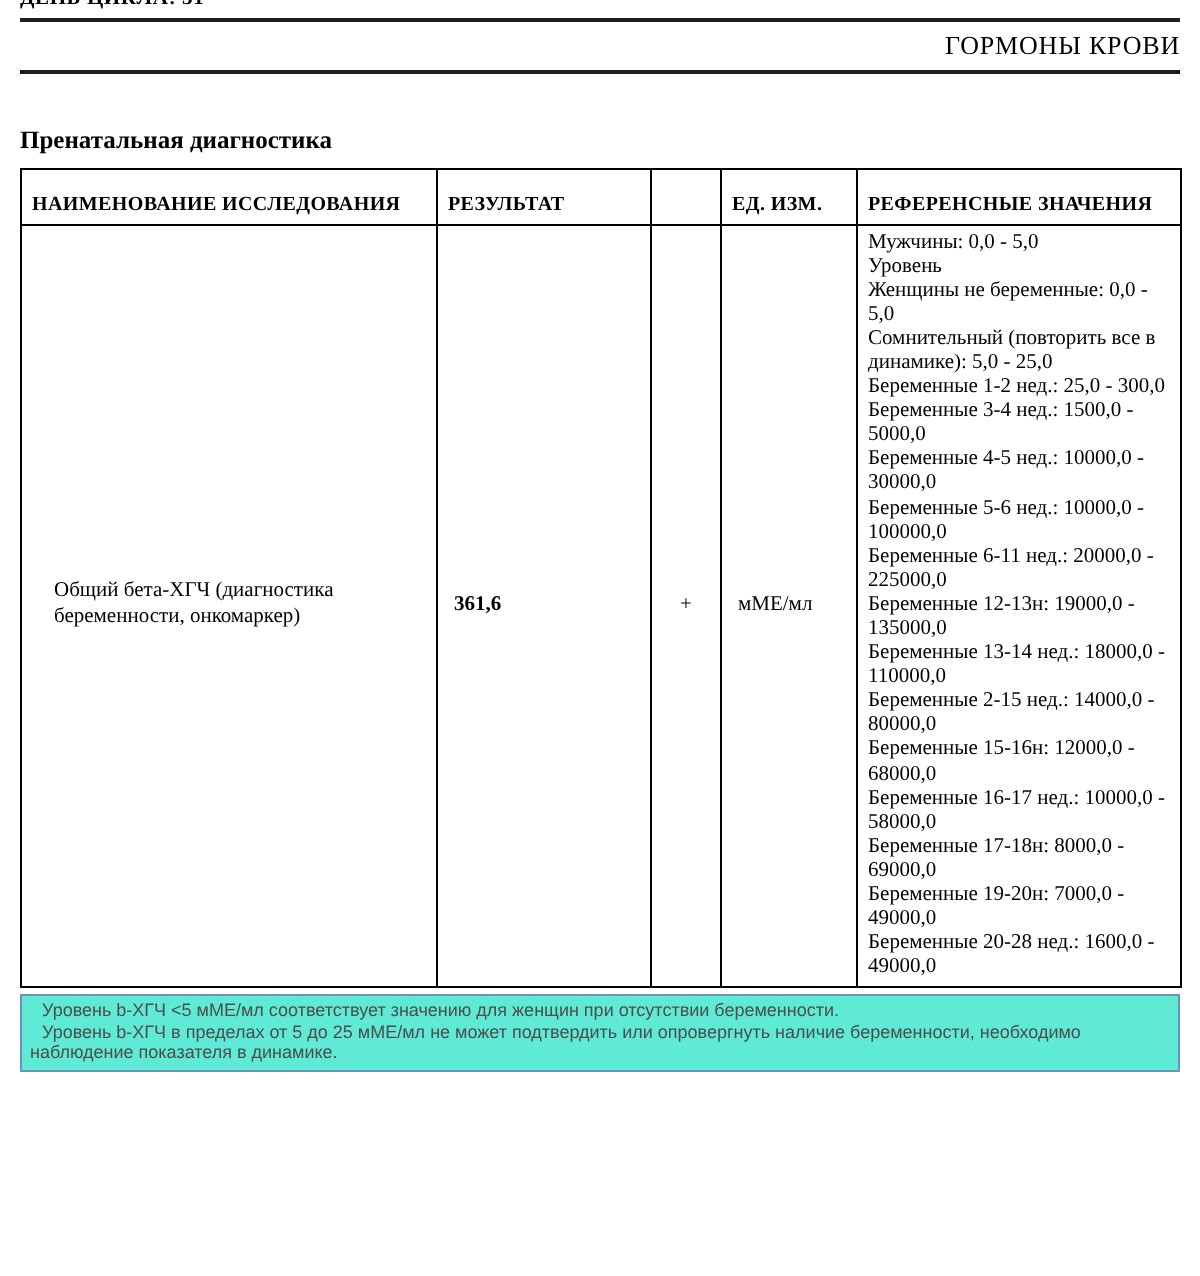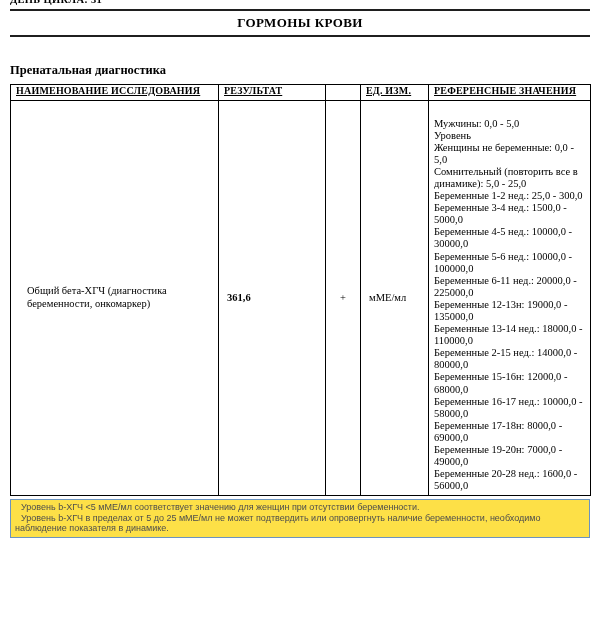--- a/index.html
+++ b/index.html
@@ -9,40 +9,40 @@
   }
   .cycle-day {
     position:absolute; top:-6px; left:10px;
     font-size:10.5px; font-weight:bold; letter-spacing:0.3px; white-space:nowrap;
   }
   .content { margin:0 10px; }
   .rule { background:#1f1f1f; }
   .rule-top { margin-top:9px; height:2px; }
   .rule-mid { margin-top:5px; height:1.5px; }
   .doc-title {
-    margin-top:5px; text-align:center; font-weight:bold;
+    margin-top:5px; text-align:right; font-weight:normal;
     font-size:13px; line-height:14px; letter-spacing:0.4px;
   }
   .section-title { margin-top:26px; font-size:12.5px; font-weight:bold; line-height:14px; }
   table.results-table {
     margin-top:7px; width:580px; border-collapse:collapse; table-layout:fixed;
   }
   .results-table th, .results-table td { border:1px solid #000; }
   .results-table th {
     font-size:10px; font-weight:bold; text-align:left;
-    padding:0 2px 4px 5px; letter-spacing:0.2px; white-space:nowrap; overflow:hidden;text-decoration:underline;
+    padding:12px 2px 4px 5px; letter-spacing:0.2px; white-space:nowrap; overflow:hidden;
   }
   .cell-name  { font-size:10.5px; vertical-align:middle; padding:2px 8px 2px 16px; line-height:12.5px; }
   .cell-result{ font-size:10.5px; font-weight:bold; vertical-align:middle; padding-left:8px; }
   .cell-flag  { font-size:10.5px; text-align:center; vertical-align:middle; }
   .cell-unit  { font-size:10.5px; vertical-align:middle; padding-left:8px; }
-  .cell-ref   { vertical-align:top; padding:17px 3px 3px 5px;font-family:Liberation Serif, serif; }
+  .cell-ref   { vertical-align:top; padding:3px 3px 3px 5px;font-family:Liberation Serif, serif; }
   .ref-line   { font-size:10.5px; line-height:12.1px; }
   .footer-note {
-    margin-top:3px; border:1px solid #6b93c0; background:#fde047;
+    margin-top:3px; border:1px solid #6b93c0; background:#5eead4;
     padding:2px 12px 3px 4px;
     font-family:"Liberation Sans", sans-serif; font-size:9px;
     line-height:10.5px; color:#4d4d4d;
   }
   .note-line { margin:0; text-indent:6px; }
 </style>
 </head>
 <body>
 
 <div class="page">
@@ -90,21 +90,21 @@
               <div class="ref-line">Беременные 4-5 нед.: 10000,0 - 30000,0</div>
               <div class="ref-line">Беременные 5-6 нед.: 10000,0 - 100000,0</div>
               <div class="ref-line">Беременные 6-11 нед.: 20000,0 - 225000,0</div>
               <div class="ref-line">Беременные 12-13н: 19000,0 - 135000,0</div>
               <div class="ref-line">Беременные 13-14 нед.: 18000,0 - 110000,0</div>
               <div class="ref-line">Беременные 2-15 нед.: 14000,0 - 80000,0</div>
               <div class="ref-line">Беременные 15-16н: 12000,0 - 68000,0</div>
               <div class="ref-line">Беременные 16-17 нед.: 10000,0 - 58000,0</div>
               <div class="ref-line">Беременные 17-18н: 8000,0 - 69000,0</div>
               <div class="ref-line">Беременные 19-20н: 7000,0 - 49000,0</div>
-              <div class="ref-line">Беременные 20-28 нед.: 1600,0 - 56000,0</div>
+              <div class="ref-line">Беременные 20-28 нед.: 1600,0 - 49000,0</div>
             </td>
         </tr>
       </tbody>
     </table>
 
     <div class="footer-note">
         <p class="note-line">Уровень b-ХГЧ &lt;5 мМЕ/мл соответствует значению для женщин при отсутствии беременности.</p>
         <p class="note-line">Уровень b-ХГЧ в пределах от 5 до 25 мМЕ/мл не может подтвердить или опровергнуть наличие беременности, необходимо наблюдение показателя в динамике.</p>
       </div>
   </div>

